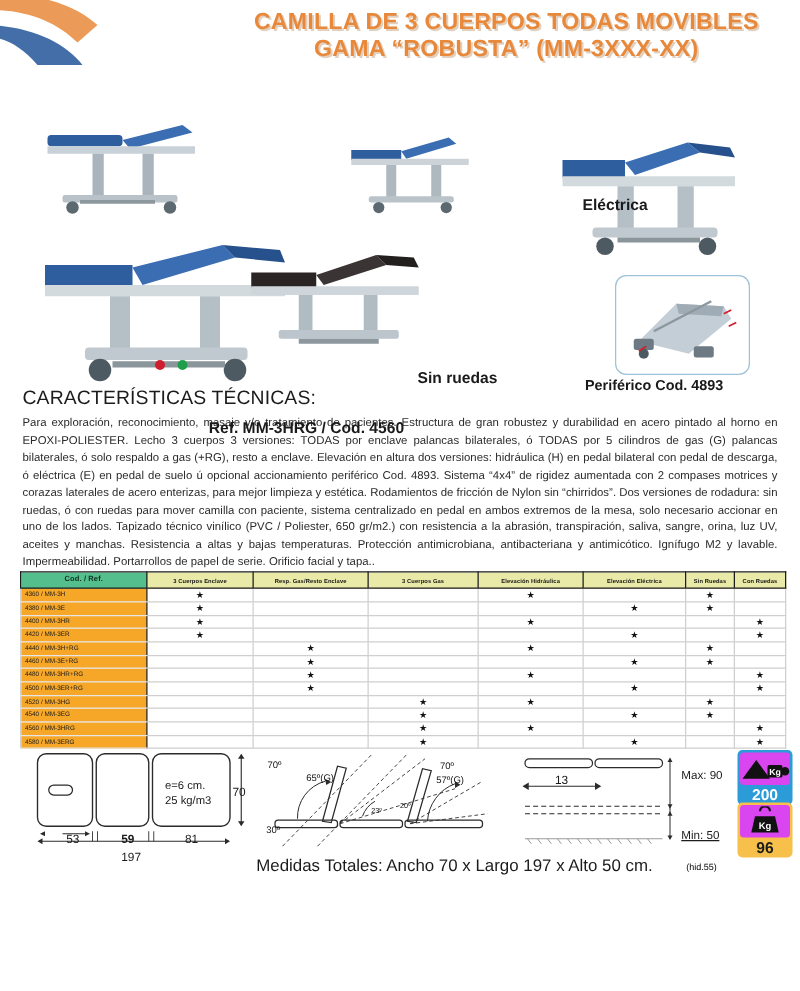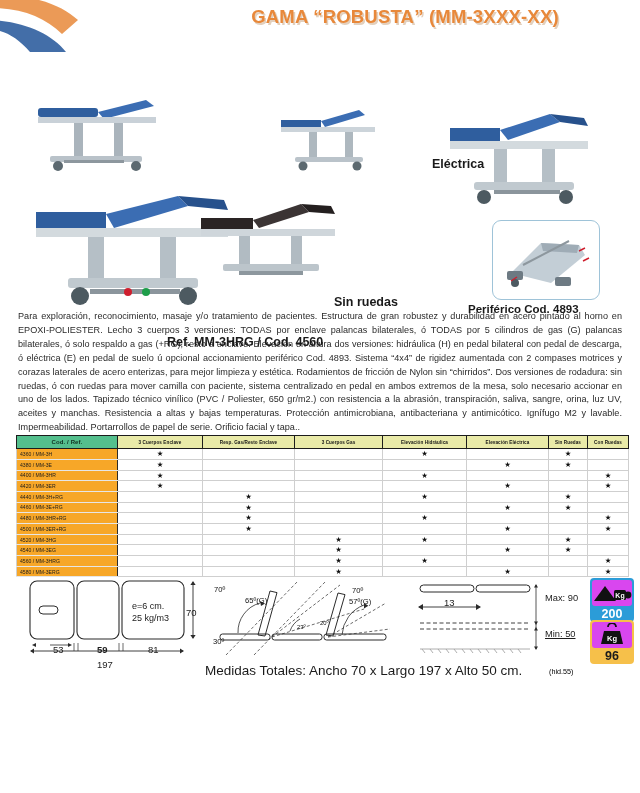--- a/index.html
+++ b/index.html
@@ -123,20 +123,21 @@
 <div class="page">
 
   <div class="header">
     <div class="corner-swoosh">
       <svg width="175" height="52" viewBox="0 0 175 52">
         <path d="M-5,-6 C40,-4 62,6 78,20 L62,34 C46,18 22,8 -6,8 Z" fill="#e8883a" opacity=".85"></path>
         <path d="M-8,20 C26,22 52,34 66,52 L30,52 C18,38 4,30 -8,30 Z" fill="#2f5e9e" opacity=".9"></path>
       </svg>
     </div>
     <div class="title-block">
+      <div class="title-line">CAMILLA DE 3 CUERPOS TODAS MOVIBLES</div>
       <div class="title-line">GAMA “ROBUSTA” (MM-3XXX-XX)</div>
     </div>
   </div>
 
   <div class="collage">
 
     <svg class="photo" style="left:28px;top:40px;" width="160" height="95" viewBox="0 0 160 95">
       <rect x="10" y="16" width="60" height="9" rx="3" fill="#2f5e9e"></rect>
       <path d="M70,20 L118,8 L126,14 L76,27 Z" fill="#3b6db3"></path>
       <rect x="10" y="25" width="118" height="6" fill="#c9d1d8"></rect>
@@ -191,39 +192,40 @@
       <path d="M112,20 L146,24 L150,32 L122,28 Z" fill="#27518c"></path>
       <rect x="12" y="47" width="138" height="8" fill="#d3dade"></rect>
       <rect x="56" y="55" width="13" height="34" fill="#b5bfc6"></rect>
       <rect x="104" y="55" width="13" height="34" fill="#b5bfc6"></rect>
       <rect x="36" y="88" width="100" height="8" rx="3" fill="#c0c9cf"></rect>
       <circle cx="46" cy="103" r="7" fill="#4d5a61"></circle>
       <circle cx="128" cy="103" r="7" fill="#4d5a61"></circle>
       <rect x="56" y="96" width="66" height="4" fill="#8b959c"></rect>
     </svg>
 
-    <div class="plabel big" style="left:432px;top:105px;">Eléctrica</div>
+    <div class="plabel big" style="left:466px;top:105px;">Eléctrica</div>
     <div class="plabel big" style="left:334px;top:243px;">Sin ruedas</div>
     <div class="plabel" style="left:167px;top:283px;font-size:12.5px;">Ref. MM-3HRG / Cod. 4560</div>
 
     <div class="periph-box" style="left:492px;top:168px;width:108px;height:80px;">
       <svg width="108" height="80" viewBox="0 0 108 80">
         <path d="M18,52 L48,22 L86,24 L92,34 L58,62 Z" fill="#c3ced6"></path>
         <path d="M48,22 L86,24 L84,32 L50,30 Z" fill="#9facb6"></path>
         <rect x="14" y="50" width="16" height="9" rx="2" fill="#6d7a83"></rect>
         <rect x="62" y="56" width="16" height="9" rx="2" fill="#6d7a83"></rect>
         <circle cx="22" cy="62" r="4" fill="#4d5a61"></circle>
         <path d="M30,44 L76,20" stroke="#8d979e" stroke-width="2" fill="none"></path>
         <path d="M86,30 l6,-3 M90,40 l6,-3 M24,56 l-6,4" stroke="#cf1f2e" stroke-width="1.4"></path>
       </svg>
     </div>
     <div class="plabel" style="left:468px;top:251px;font-size:11.5px;">Periférico Cod. 4893</div>
   </div>
 
   <div class="chars">
+    <h2>CARACTERÍSTICAS TÉCNICAS:</h2>
     <p>Para exploración, reconocimiento, masaje y/o tratamiento de pacientes. Estructura de gran robustez y durabilidad en acero pintado al horno en EPOXI-POLIESTER. Lecho 3 cuerpos 3 versiones: TODAS por enclave palancas bilaterales, ó TODAS por 5 cilindros de gas (G) palancas bilaterales, ó solo respaldo a gas (+RG), resto a enclave. Elevación en altura dos versiones: hidráulica (H) en pedal bilateral con pedal de descarga, ó eléctrica (E) en pedal de suelo ú opcional accionamiento periférico Cod. 4893. Sistema “4x4” de rigidez aumentada con 2 compases motrices y corazas laterales de acero enterizas, para mejor limpieza y estética. Rodamientos de fricción de Nylon  sin “chirridos”. Dos versiones de rodadura: sin ruedas, ó con ruedas para mover camilla con paciente, sistema centralizado en pedal en ambos extremos de la mesa, solo necesario accionar en uno de los lados. Tapizado técnico vinílico (PVC / Poliester, 650 gr/m2.) con resistencia a la abrasión, transpiración, saliva, sangre, orina, luz UV, aceites y manchas. Resistencia a altas y bajas temperaturas. Protección antimicrobiana, antibacteriana y  antimicótico. Ignífugo M2 y lavable. Impermeabilidad. Portarrollos de papel de serie. Orificio facial y tapa..</p>
   </div>
 
 
   <table class="models">
     <colgroup>
       <col style="width:101px">
         <col style="width:85px">
         <col style="width:92px">
       <col style="width:88px">
@@ -447,21 +449,21 @@
         <path d="M4,68 l3,4 M12,68 l3,4 M20,68 l3,4 M28,68 l3,4 M36,68 l3,4 M44,68 l3,4 M52,68 l3,4 M60,68 l3,4 M68,68 l3,4 M76,68 l3,4 M84,68 l3,4 M92,68 l3,4 M100,68 l3,4"></path>
       </g>
       <line x1="118" y1="4" x2="118" y2="68" stroke="#2b2b2b" stroke-width=".8"></line>
       <path d="M118,3 l-2,3.6 h4 Z" fill="#2b2b2b"></path>
       <path d="M118,44 l-2,-3.6 h4 Z" fill="#2b2b2b"></path>
       <path d="M118,46 l-2,3.6 h4 Z" fill="#2b2b2b"></path>
       <path d="M118,69 l-2,-3.6 h4 Z" fill="#2b2b2b"></path>
     </svg>
     <div class="dim-txt" style="left:444px;top:20px;">13</div>
     <div class="maxmin" style="left:545px;top:16px;">Max: 90</div>
-    <div class="maxmin" style="left:545px;top:52px;text-decoration:underline;">Min: 50</div>
+    <div class="maxmin" style="left:545px;top:64px;text-decoration:underline;">Min: 50</div>
     <div class="dim-small" style="position:absolute;left:549px;top:62px;">(hid.55)</div>
 
     <div class="badge blue" style="left:590px;top:1px;">
       <div class="icon-area">
         <svg width="40" height="24" viewBox="0 0 40 24">
           <path d="M2,20 L13,5 L24,20 Z" fill="#111"></path>
           <rect x="22" y="9" width="12" height="10" rx="1.5" fill="#111"></rect>
           <text x="28" y="17" font-size="7" fill="#fff" text-anchor="middle" font-family="Liberation Sans, sans-serif" font-weight="bold">Kg</text>
           <circle cx="36" cy="14" r="3.4" fill="#111"></circle>
         </svg>

